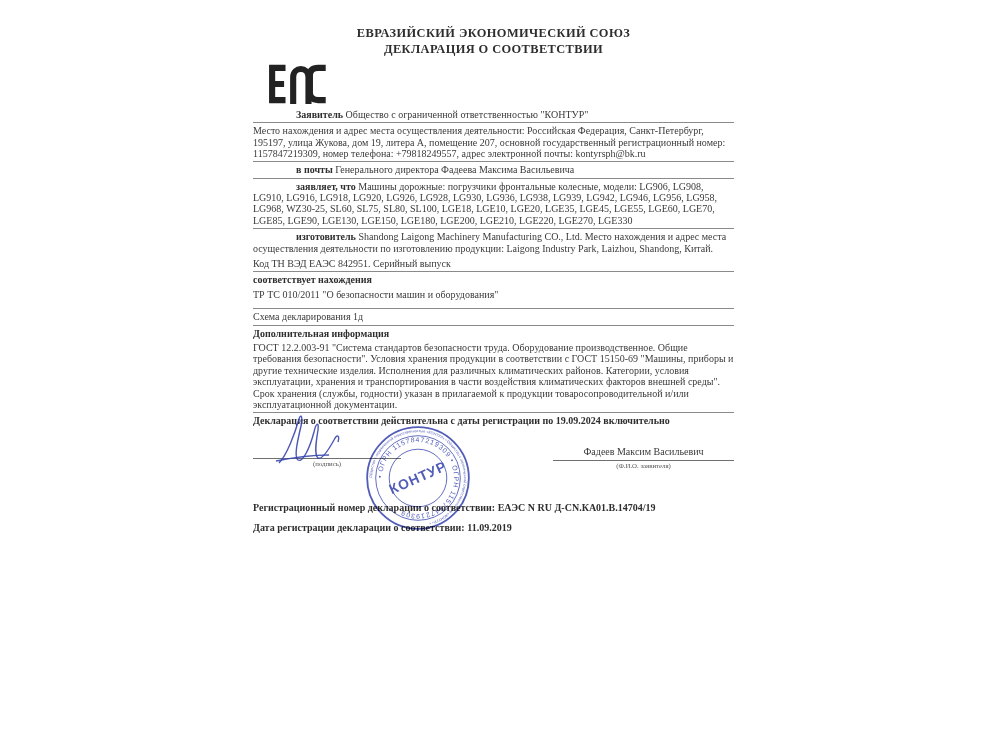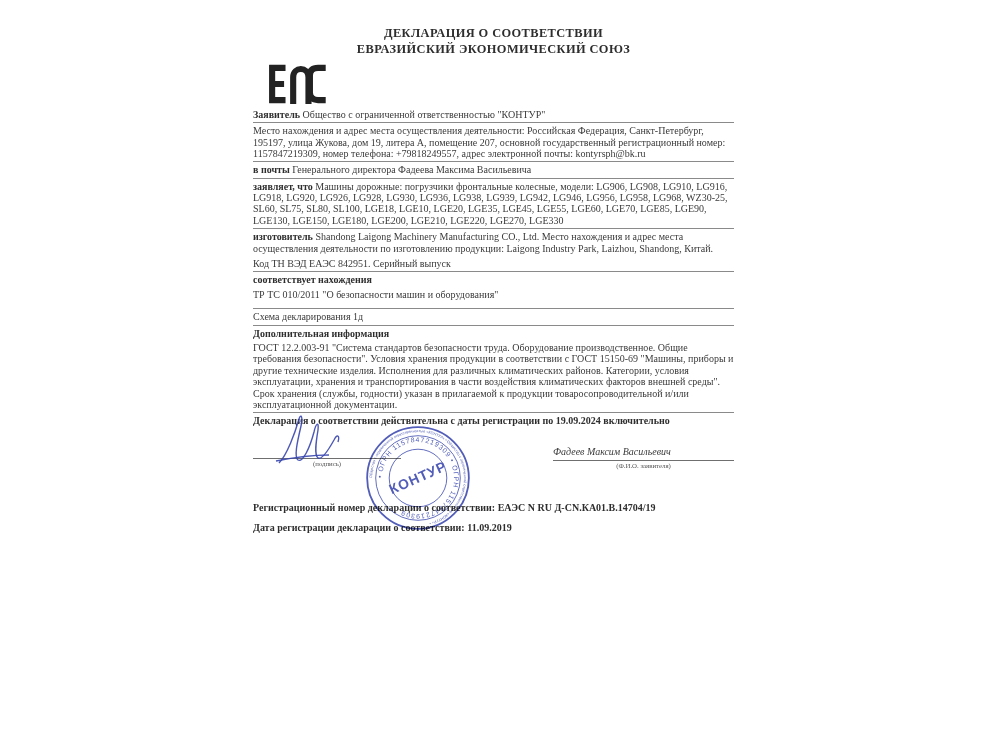--- a/index.html
+++ b/index.html
@@ -6,46 +6,46 @@
   body{
     width:1000px;height:750px;background:#ffffff;position:relative;overflow:hidden;
     font-family:"Liberation Serif","DejaVu Serif",serif;color:#3a3a3a;
   }
   .doc{position:absolute;left:253px;top:26px;width:481px;font-size:10px;line-height:1.14;}
   .title{text-align:center;font-weight:bold;font-size:12.4px;line-height:1.28;letter-spacing:.4px;color:#2e2e2e;}
   .eac{display:block;margin:4px 0 1px 12px;width:64px;height:44px;}
   .eac path{stroke:#222;stroke-width:6.4;fill:none;}
   .sec{padding:2px 0 2px 0;}
   .rule-b{border-bottom:1px solid #8a8a8a;}
-  .lead{font-weight:bold;color:#2e2e2e;}
+  .lead{font-weight:bold;color:#2e2e2e;margin-left:43px;}
   .head{font-weight:bold;color:#2e2e2e;padding:2px 0 1px 0;}
   .pad-bottom{padding-bottom:8px;}
   .bold-line{font-weight:bold;color:#2e2e2e;}
   .sig-block{position:relative;height:70px;}
   .sig-line{position:absolute;left:0;top:29px;width:148px;border-bottom:1px solid #6f6f6f;}
   .sig-caption{position:absolute;left:0;top:31px;width:148px;text-align:center;font-size:6.8px;color:#555;}
   .sig-svg{position:absolute;left:18px;top:-18px;width:86px;height:60px;z-index:3;}
   .sig-svg path{fill:none;stroke:#3946ae;stroke-width:1.4;opacity:.9;}
-  .fio{position:absolute;left:300px;top:17px;width:181px;text-align:left;font-style:italic;}
+  .fio{position:absolute;left:300px;top:17px;width:181px;text-align:center;}
   .fio-line{position:absolute;left:300px;top:31px;width:181px;border-bottom:1px solid #6f6f6f;}
   .fio-caption{position:absolute;left:300px;top:33px;width:181px;text-align:center;font-size:6.8px;color:#555;}
   .stamp{position:absolute;left:111px;top:-5px;width:108px;height:108px;z-index:2;opacity:.88;mix-blend-mode:multiply;}
   .stamp circle{fill:none;stroke:#3946ae;}
   .stamp text{fill:#3946ae;font-family:"Liberation Sans","DejaVu Sans",sans-serif;}
   .footer-line{font-weight:bold;color:#2e2e2e;padding-top:3px;}
   .footer-line.second{padding-top:9px;}
 </style>
 </head>
 <body>
 
 <div class="doc">
 
   <div class="title">
+    <div>ЕВРАЗИЙСКИЙ ЭКОНОМИЧЕСКИЙ СОЮЗ</div>
     <div>ДЕКЛАРАЦИЯ О СООТВЕТСТВИИ</div>
-    <div>ЕВРАЗИЙСКИЙ ЭКОНОМИЧЕСКИЙ СОЮЗ</div>
   </div>
 
   <svg class="eac" viewBox="0 0 66 46" aria-label="EAC mark">
     <path d="M7,3.2 V42.8 M4,6.2 H21 M7,23 H19.5 M4,39.8 H21"></path>
     <path d="M29,44 V16 C29,4.5 45,4.5 45,16 V44"></path>
     <path d="M63,6.2 H55 C49,6.2 46.5,9 46.5,14 V32 C46.5,37 49,39.8 55,39.8 H63"></path>
   </svg>
 
   <div class="sec rule-b">
     <span class="lead">Заявитель</span>

